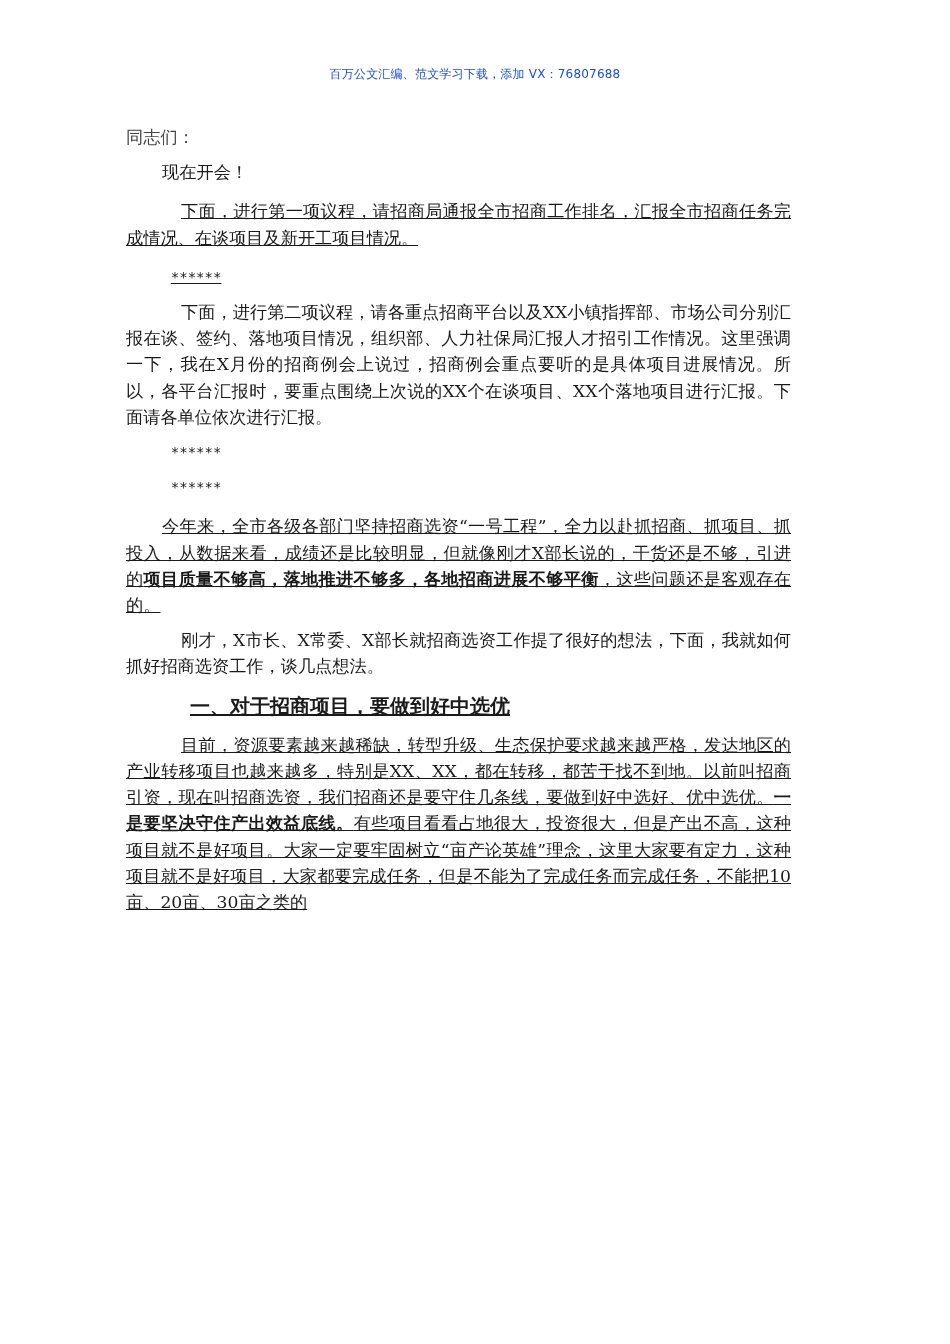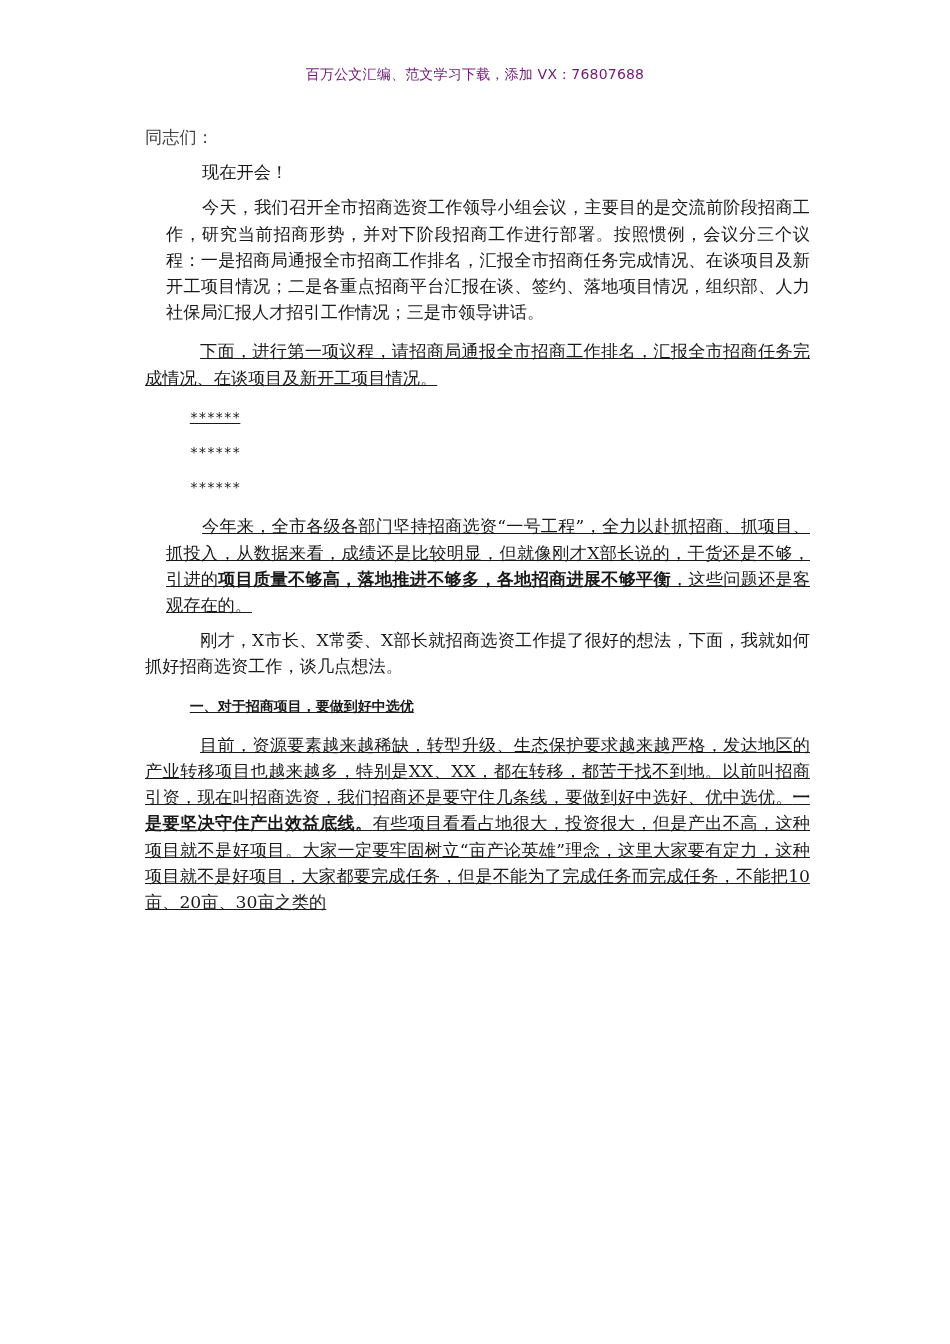--- a/index.html
+++ b/index.html
@@ -1,44 +1,44 @@
 <!DOCTYPE html>
 <html><head>
 <meta charset="utf-8">
 <style>
   html, body { margin: 0; padding: 0; background: #ffffff; }
   body { width: 950px; height: 1344px; position: relative; overflow: hidden;
          font-family: "DejaVu Serif", "Liberation Serif", serif; color: #1a1a1a; }
   .page { position: absolute; left: 0; top: 0; width: 950px; height: 1344px; }
   .banner { position: absolute; left: 0; top: 66px; width: 950px; text-align: center;
-            font-family: "DejaVu Sans", "Liberation Sans", sans-serif; font-size: 14px;
-            color: #701a75; letter-spacing: 0.2px; }
-  .body { position: absolute; left: 145px; top: 124px; width: 665px; font-size: 17.2px; line-height: 26.2px; }
+            font-family: "DejaVu Sans", "Liberation Sans", sans-serif; font-size: 12px;
+            color: #1d4ed8; letter-spacing: 0.2px; }
+  .body { position: absolute; left: 126px; top: 124px; width: 665px; font-size: 17.2px; line-height: 26.2px; }
   .p { margin: 0; text-align: justify; text-justify: inter-ideograph; }
-  .ind { text-indent: 2.1em; margin-left: 21px; }
+  .ind { text-indent: 2.1em; }
   .ind2 { text-indent: 3.2em; }
   .gap { margin-top: 9px; }
   .gap2 { margin-top: 13px; text-decoration: underline; }
   .stars { padding-left: 3.2em; font-family: "DejaVu Sans Mono", "Liberation Mono", monospace; font-size: 14px; letter-spacing: 0px; }
   b { font-weight: bold; font-family: "DejaVu Sans", "Liberation Sans", sans-serif; }
-  .heading { padding-left: 3.2em; font-weight: bold; font-family: "DejaVu Sans", "Liberation Sans", sans-serif; font-size: 14px; }
+  .heading { padding-left: 3.2em; font-weight: bold; font-family: "DejaVu Sans", "Liberation Sans", sans-serif; font-size: 20px; }
   .salute { color: #444; }
 </style>
 </head>
 <body>
 
 <div class="page">
   <div class="banner">百万公文汇编、范文学习下载，添加 VX：76807688</div>
 
   <div class="body">
     <p class="p salute">同志们：</p>
     <p class="p ind gap">现在开会！</p>
-    <p class="p ind gap">今天，我们召开全市招商选资工作领导小组会议，主要目的是交流前阶段招商工作，研究当前招商形势，并对下阶段招商工作进行部署。按照惯例，会议分三个议程：一是招商局通报全市招商工作排名，汇报全市招商任务完成情况、在谈项目及新开工项目情况；二是各重点招商平台汇报在谈、签约、落地项目情况，组织部、人力社保局汇报人才招引工作情况；三是市领导讲话。</p>
     <p class="p ind2 gap2">下面，进行第一项议程，请招商局通报全市招商工作排名，汇报全市招商任务完成情况、在谈项目及新开工项目情况。</p>
     <p class="p stars gap2">******</p>
+    <p class="p ind2 gap">下面，进行第二项议程，请各重点招商平台以及XX小镇指挥部、市场公司分别汇报在谈、签约、落地项目情况，组织部、人力社保局汇报人才招引工作情况。这里强调一下，我在X月份的招商例会上说过，招商例会重点要听的是具体项目进展情况。所以，各平台汇报时，要重点围绕上次说的XX个在谈项目、XX个落地项目进行汇报。下面请各单位依次进行汇报。</p>
     <p class="p stars gap">******</p>
     <p class="p stars gap">******</p>
     <p class="p ind gap2"><span>今年来，全市各级各部门坚持招商选资“一号工程”，全力以赴抓招商、抓项目、抓投入，从数据来看，成绩还是比较明显，但就像刚才X部长说的，干货还是不够，引进的</span><b>项目质量不够高，落地推进不够多，各地招商进展不够平衡</b><span>，这些问题还是客观存在的。</span></p>
     <p class="p ind2 gap">刚才，X市长、X常委、X部长就招商选资工作提了很好的想法，下面，我就如何抓好招商选资工作，谈几点想法。</p>
     <p class="p heading gap2">一、对于招商项目，要做到好中选优</p>
     <p class="p ind2 gap2"><span>目前，资源要素越来越稀缺，转型升级、生态保护要求越来越严格，发达地区的产业转移项目也越来越多，特别是XX、XX，都在转移，都苦于找不到地。以前叫招商引资，现在叫招商选资，我们招商还是要守住几条线，要做到好中选好、优中选优。</span><b>一是要坚决守住产出效益底线。</b><span>有些项目看看占地很大，投资很大，但是产出不高，这种项目就不是好项目。大家一定要牢固树立“亩产论英雄”理念，这里大家要有定力，这种项目就不是好项目，大家都要完成任务，但是不能为了完成任务而完成任务，不能把10亩、20亩、30亩之类的</span></p>
   </div>
 </div>
 
 </body></html>

